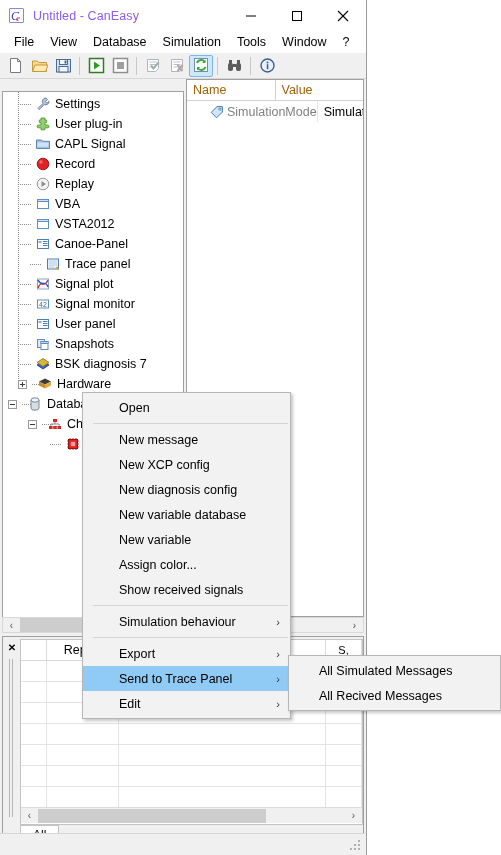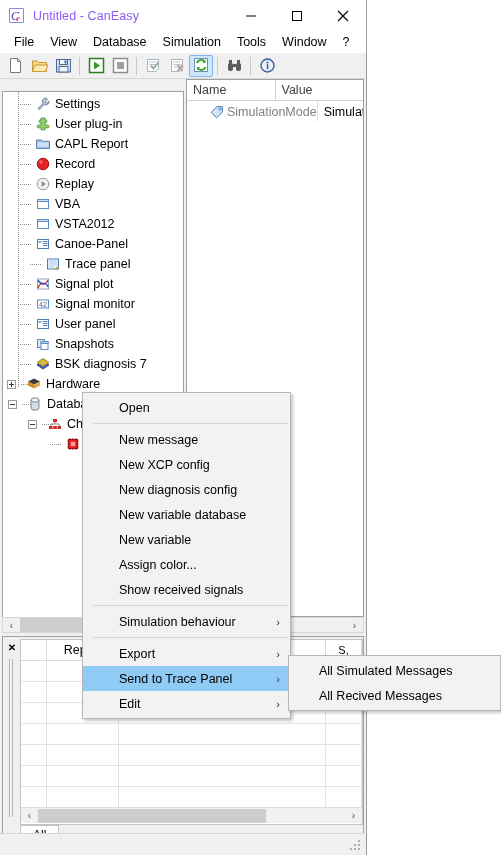--- a/index.html
+++ b/index.html
@@ -203,21 +203,21 @@
   }
   .attr-head {
     display: flex;
     height: 21px;
     border-bottom: 1px solid #d2d2d2;
     font-size: 12.5px;
   }
   .attr-head .h {
     display: flex; align-items: center;
     padding-left: 6px;
-    color: #404040;
+    color: #a16207;
     border-right: 1px solid #d2d2d2;
   }
   .attr-head .h.c1 { width: 121px; }
   .attr-head .h.c2 { width: 120px; border-right: none; }
   .attr-row {
     display: flex; height: 21px;
     font-size: 12.5px;
     align-items: center;
   }
   .attr-row .c {
@@ -524,21 +524,21 @@
           </div>
 
           <div class="trow" style="padding-left:14px;">
             <span class="dots"></span>
             <span class="tico">
               <svg width="16" height="16" viewBox="0 0 16 16">
                   <path d="M1.5 4h5l1.3 1.3h6.7v7.2h-13z" fill="#9fc4e8" stroke="#547ba5" stroke-width="0.9"></path>
                   <rect x="2.5" y="6.5" width="11" height="4.2" fill="#cfe2f5"></rect>
                 </svg>
             </span>
-            <span class="tlabel">CAPL Report</span>
+            <span class="tlabel">CAPL Signal</span>
           </div>
 
           <div class="trow" style="padding-left:14px;">
             <span class="dots"></span>
             <span class="tico">
               <svg width="16" height="16" viewBox="0 0 16 16">
                   <circle cx="8" cy="8" r="5.8" fill="#e02222" stroke="#8e1010" stroke-width="0.9"></circle>
                   <circle cx="6" cy="6" r="1.8" fill="#ff7a7a" opacity="0.8"></circle>
                 </svg>
             </span>
@@ -653,21 +653,21 @@
             <span class="dots"></span>
             <span class="tico">
               <svg width="16" height="16" viewBox="0 0 16 16">
                   <path d="M2 9 L8 5 L14 9 L8 13 z" fill="#3a5fc8" stroke="#1f336e" stroke-width="0.8"></path>
                   <path d="M2 6.5 L8 2.5 L14 6.5 L8 10.5 z" fill="#d9b63a" stroke="#8a7019" stroke-width="0.8"></path>
                 </svg>
             </span>
             <span class="tlabel">BSK diagnosis 7</span>
           </div>
 
-          <div class="trow" style="padding-left:4px;text-align:center;">
+          <div class="trow" style="padding-left:15px;text-align:center;">
             <span class="expander plus"></span>
             <span class="dots" style="width:8px;"></span>
             <span class="tico">
               <svg width="16" height="16" viewBox="0 0 16 16">
                   <path d="M8 2.5 L14 5.5 L8 8.5 L2 5.5 z" fill="#3c3c3c"></path>
                   <path d="M2 5.5 v4 L8 12.5 v-4 z" fill="#c98a2a"></path>
                   <path d="M14 5.5 v4 L8 12.5 v-4 z" fill="#e0a94a"></path>
                 </svg>
             </span>
             <span class="tlabel">Hardware</span>

